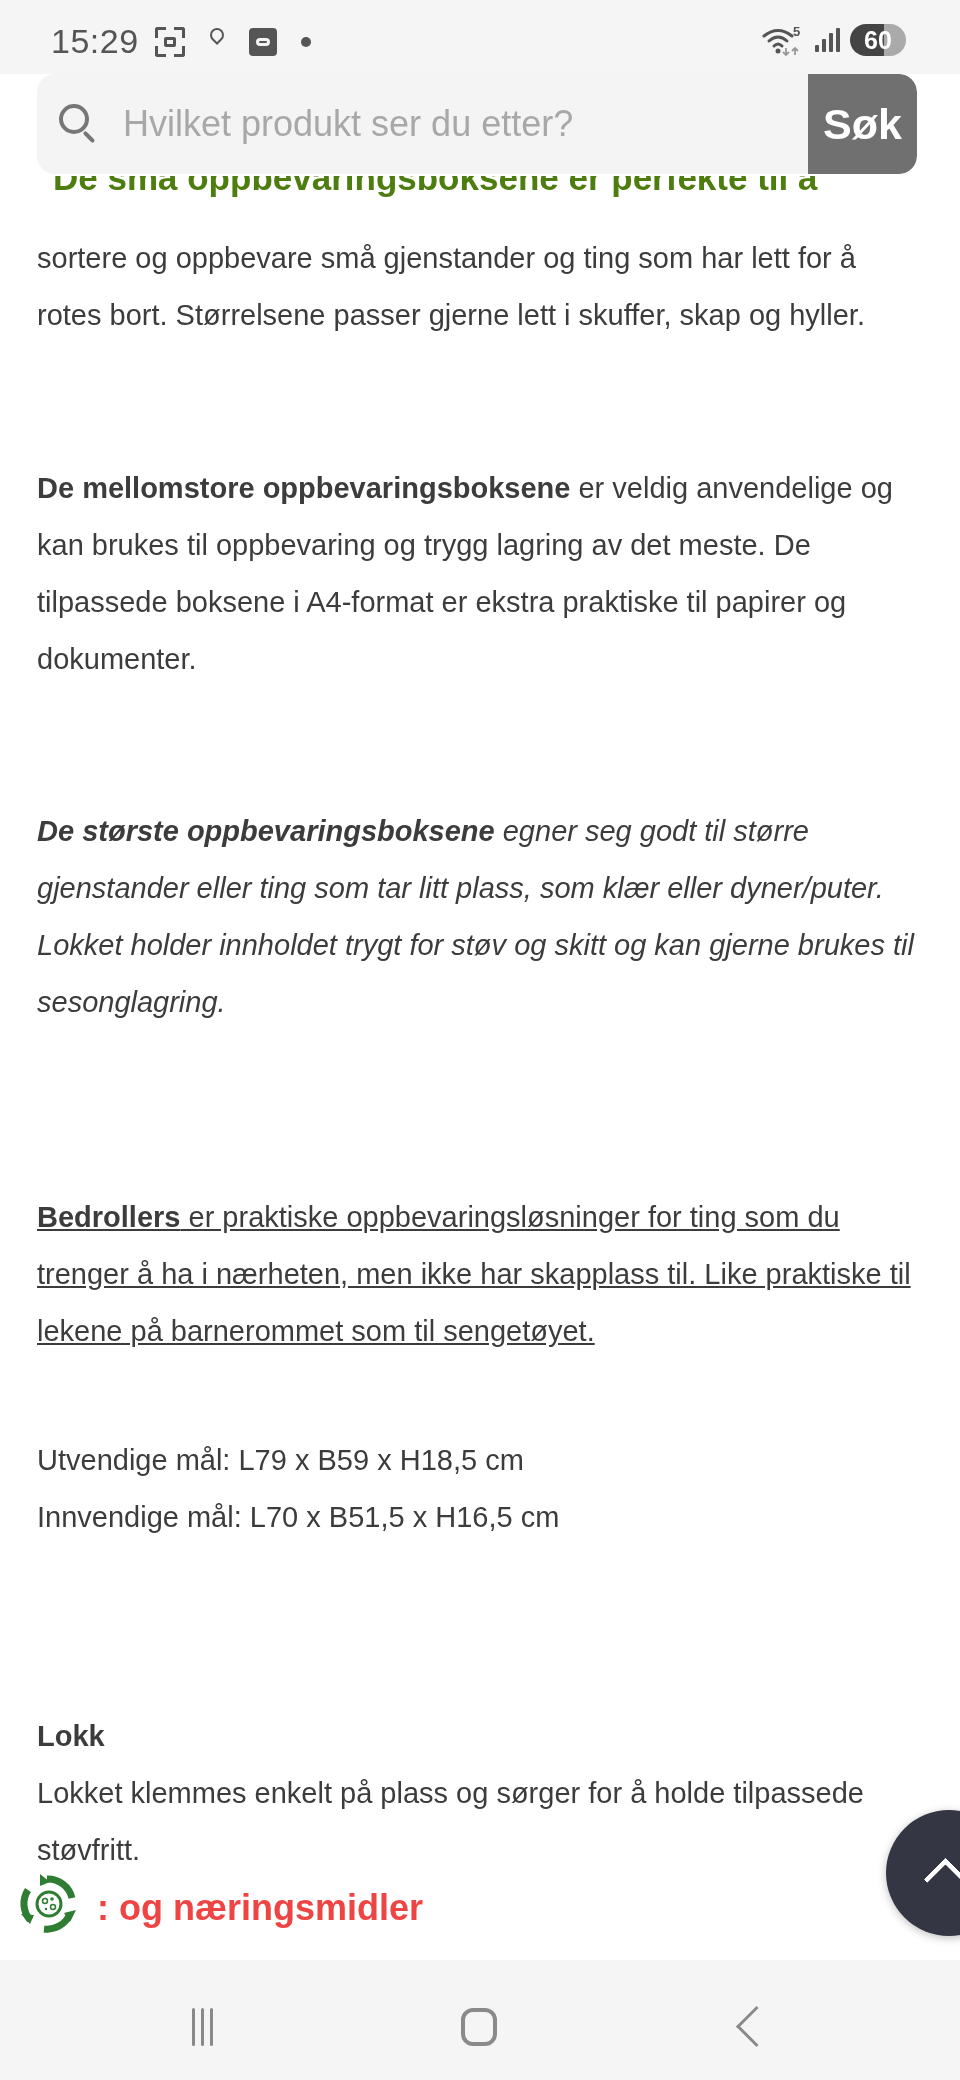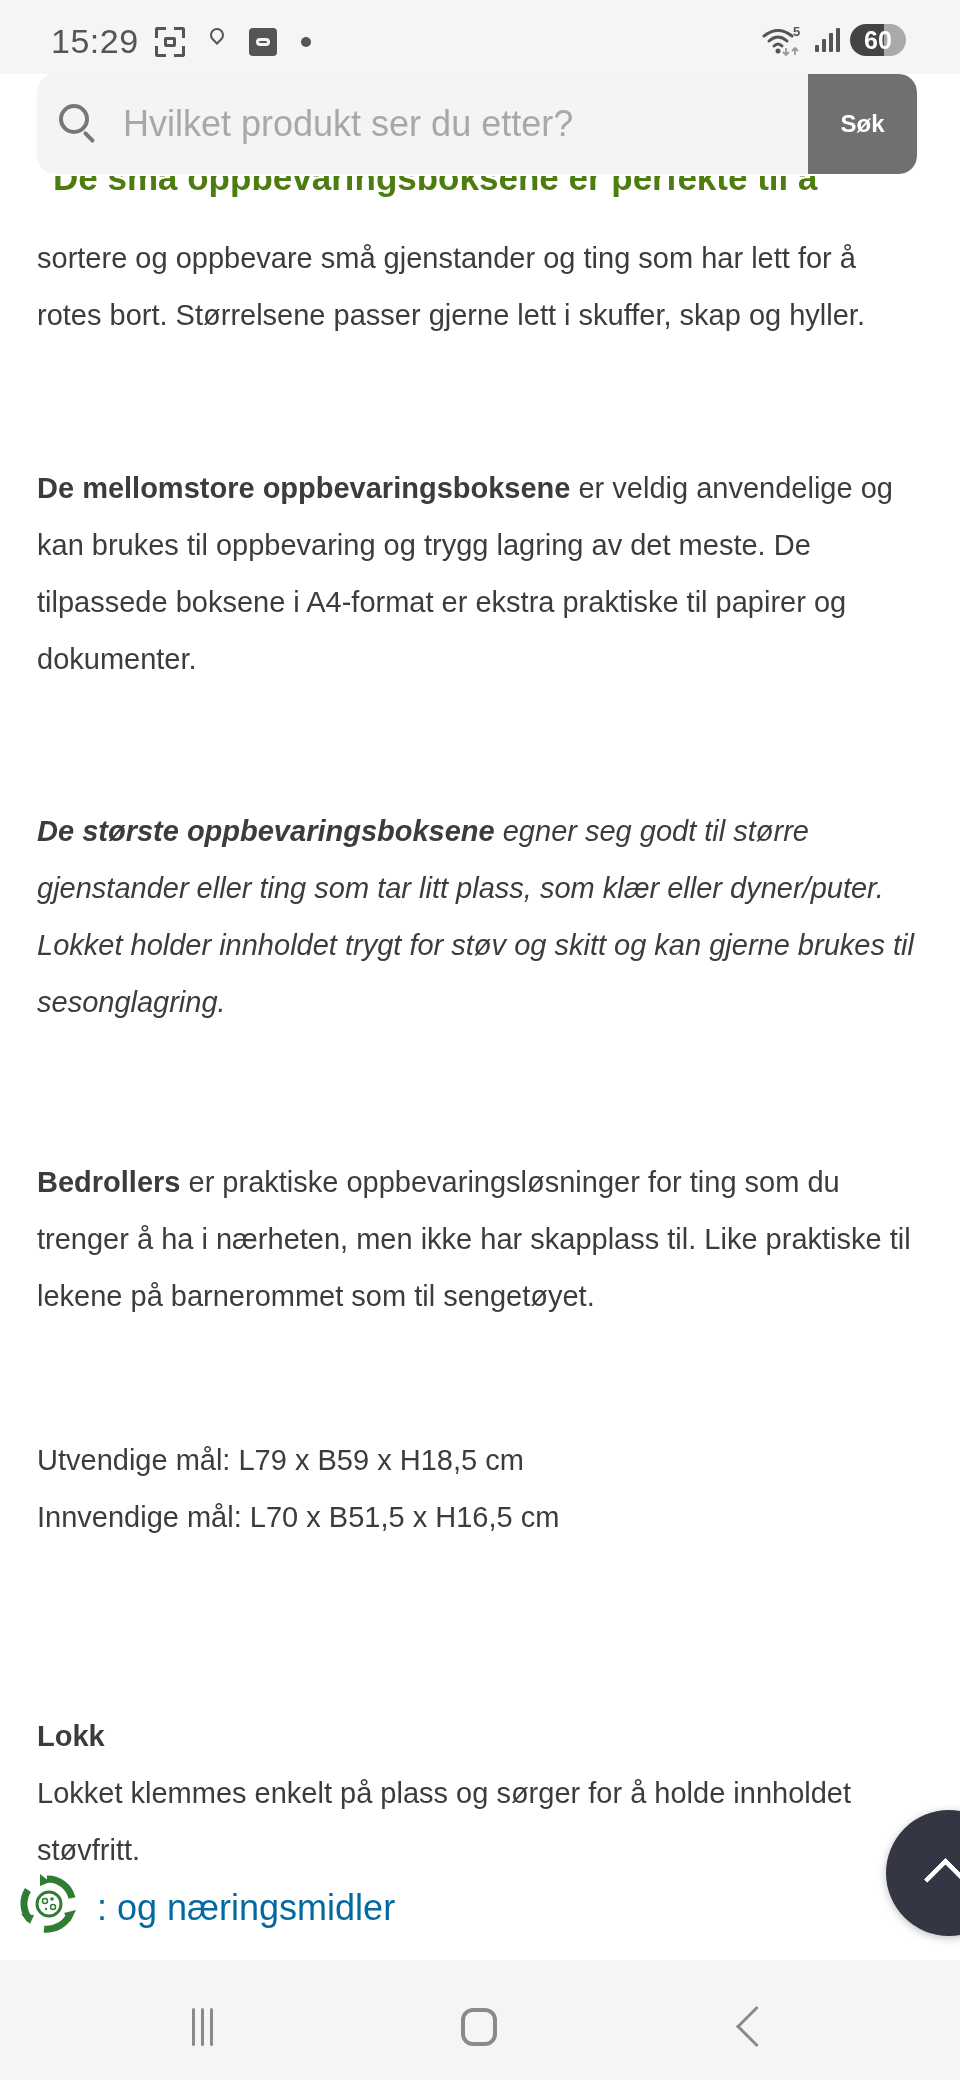--- a/index.html
+++ b/index.html
@@ -49,30 +49,30 @@
   .search-icon .ring { position: absolute; left: 2px; top: 2px; width: 30px; height: 30px; border: 4px solid #777; border-radius: 50%; box-sizing: border-box; }
   .search-icon .handle { position: absolute; left: 27px; top: 28px; width: 14px; height: 4px; background: #777; transform: rotate(45deg); transform-origin: left center; border-radius: 2px; }
   .search-input {
     flex: 1; height: 100%; border: none; background: transparent; outline: none;
     font-size: 36px; color: #555; padding-left: 22px;
     font-family: "Liberation Sans", "DejaVu Sans", sans-serif;
   }
   .search-input::placeholder { color: #a8a8a8; }
   .search-btn {
     width: 109px; height: 100%; background: #707070; color: #fff;
-    font-size: 24px; font-weight: bold; display: flex; align-items: center; justify-content: center;
+    font-size: 43px; font-weight: bold; display: flex; align-items: center; justify-content: center;
     border-top-right-radius: 18px; border-bottom-right-radius: 18px;
   }
   .clipped-top { position: absolute; top: 176px; left: 37px; height: 30px; overflow: hidden; width: 890px; }
   .clipped-top p { margin: 16px; font-size: 35px; line-height: 57px; margin-top: -27px; color: #4d7c0f; }
   .block { position: absolute; left: 37px; width: 890px; font-size: 29px; line-height: 57px; color: #3c3c3c; }
   .block p { margin: 0; }
   
   .eco-badge { position: absolute; left: 14px; top: 1868px; width: 70px; height: 70px; z-index: 3; }
-  .bottom-heading { position: absolute; left: 97px; top: 1888px; font-size: 36px; font-weight: normal; color: #0369a1; line-height: 40px; }
+  .bottom-heading { position: absolute; left: 97px; top: 1888px; font-size: 36px; font-weight: bold; color: #ef4444; line-height: 40px; }
   .bottom-partial { position: absolute; left: 37px; top: 1950px; height: 10px; overflow: hidden; width: 890px; }
   .bottom-partial div { font-size: 35px; line-height: 57px; margin-top: -2px; color: #3c3c3c; }
   
   .scroll-top {
     position: absolute; left: 886px; top: 1810px; width: 126px; height: 126px;
     background: #353643; border-radius: 50%; z-index: 6;
     box-shadow: 0 2px 8px rgba(0,0,0,0.25);
   }
   .scroll-top .chev {
     position: absolute; left: 44px; top: 54px; width: 26px; height: 26px;
@@ -148,32 +148,32 @@
 </div>
 
 <div class="block" style="top:460px;">
   <p><b>De mellomstore oppbevaringsboksene</b><span> er veldig anvendelige og kan brukes til oppbevaring og trygg lagring av det meste. De tilpassede boksene i A4-format er ekstra praktiske til papirer og dokumenter.</span></p>
 </div>
 
 <div class="block" style="top:803px;font-style:italic;">
   <p><b>De største oppbevaringsboksene</b><span> egner seg godt til større gjenstander eller ting som tar litt plass, som klær eller dyner/puter. Lokket holder innholdet trygt for støv og skitt og kan gjerne brukes til sesonglagring.</span></p>
 </div>
 
-<div class="block" style="top:1154px;">
+<div class="block" style="top:1189px;text-decoration:underline;">
   <p><b>Bedrollers</b><span> er praktiske oppbevaringsløsninger for ting som du trenger å ha i nærheten, men ikke har skapplass til. Like praktiske til lekene på barnerommet som til sengetøyet.</span></p>
 </div>
 
 <div class="block" style="top:1432px;">
   <p>Utvendige mål: L79 x B59 x H18,5 cm</p>
   <p>Innvendige mål: L70 x B51,5 x H16,5 cm</p>
 </div>
 
 <div class="block" style="top:1708px;">
   <p><b>Lokk</b></p>
-  <p>Lokket klemmes enkelt på plass og sørger for å holde innholdet støvfritt.</p>
+  <p>Lokket klemmes enkelt på plass og sørger for å holde tilpassede støvfritt.</p>
 </div>
 
 <div class="eco-badge">
   <svg width="70" height="70" viewBox="0 0 70 70">
     <circle cx="35" cy="36" r="12" fill="none" stroke="#2e7d32" stroke-width="3"></circle>
     <circle cx="31" cy="33" r="2.5" fill="none" stroke="#2e7d32" stroke-width="1.5"></circle>
     <circle cx="38" cy="31" r="1.8" fill="#2e7d32"></circle>
     <circle cx="39" cy="39" r="2.5" fill="none" stroke="#2e7d32" stroke-width="1.5"></circle>
     <circle cx="32" cy="41" r="1.2" fill="#2e7d32"></circle>
     <path d="M33 11 A25 25 0 0 1 58 30" fill="none" stroke="#2e7d32" stroke-width="7"></path>

